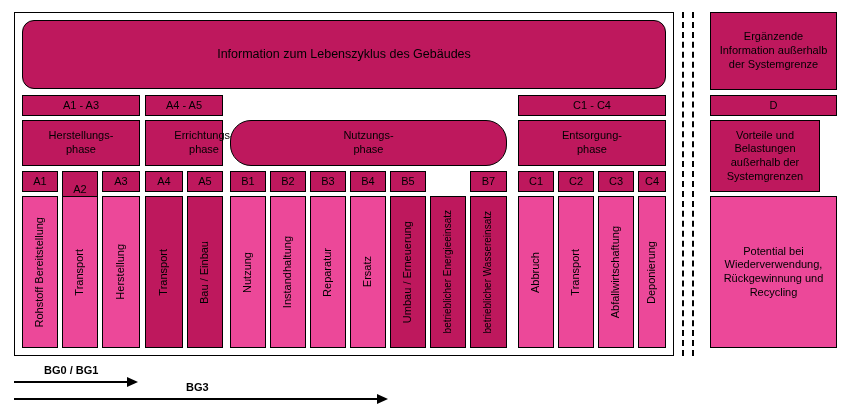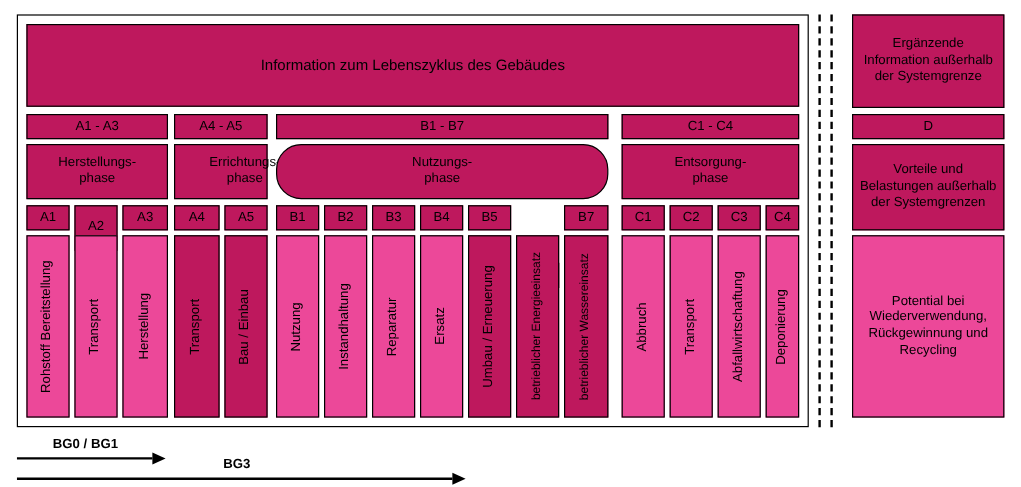--- a/index.html
+++ b/index.html
@@ -39,20 +39,21 @@
   .peach {
     background: #ec4899;
   }
   .vertical {
     writing-mode: vertical-rl;
     transform: rotate(180deg);
     white-space: nowrap;
   }
   .title-box {
     font-size: 12.5px;
+    border-radius: 12px;
   }
   .stage-label {
     font-size: 11px;
   }
   .code-box {
     font-size: 11px;
   }
   .dash-line {
     position: absolute;
     border-left: 2px dashed #000000;
@@ -107,21 +108,20 @@
   <div class="box code-box" style="left:145px; top:171px; width:38px; height:21px;">A4</div>
   <div class="box code-box" style="left:187px; top:171px; width:36px; height:21px;">A5</div>
 
   <div class="box" style="left:145px; top:196px; width:38px; height:152px;">
     <span class="vertical">Transport</span>
   </div>
   <div class="box" style="left:187px; top:196px; width:36px; height:152px;">
     <span class="vertical">Bau / Einbau</span>
   </div>
 
-  <div class="box code-box" style="left:230px; top:95px; width:277px; height:21px;">B1 - B7</div>
   <div class="box stage-label" style="left:230px; top:120px; width:277px; height:46px;border-radius:21px;">
     <span style="white-space:pre-line;">Nutzungs-
 phase</span>
   </div>
 
   <div class="box code-box" style="left:230px; top:171px; width:36px; height:21px;">B1</div>
   <div class="box code-box" style="left:270px; top:171px; width:36px; height:21px;">B2</div>
   <div class="box code-box" style="left:310px; top:171px; width:36px; height:21px;">B3</div>
   <div class="box code-box" style="left:350px; top:171px; width:36px; height:21px;">B4</div>
   <div class="box code-box" style="left:390px; top:171px; width:36px; height:21px;">B5</div>
@@ -172,21 +172,21 @@
   </div>
   <div class="box peach" style="left:638px; top:196px; width:28px; height:152px;">
     <span class="vertical">Deponierung</span>
   </div>
 
   <div class="dash-line" style="left:682px; top:12px; height:344px;"></div>
   <div class="dash-line" style="left:692px; top:12px; height:344px;"></div>
 
   <div class="box" style="left:710px; top:12px; width:127px; height:78px; font-size:11px; padding:2px 4px;">Ergänzende Information außerhalb der Systemgrenze</div>
   <div class="box code-box" style="left:710px; top:95px; width:127px; height:21px;">D</div>
-  <div class="box" style="left:710px; top:120px; width:127px; height:72px; font-size:11px; padding:2px 4px;">Vorteile und Belastungen außerhalb der Systemgrenzen</div>
+  <div class="box" style="left:710px; top:120px; width:110px; height:72px; font-size:11px; padding:2px 4px;">Vorteile und Belastungen außerhalb der Systemgrenzen</div>
   <div class="box peach" style="left:710px; top:196px; width:127px; height:152px; font-size:11px; padding:2px 6px;">Potential bei Wiederverwendung, Rückgewinnung und Recycling</div>
 
   <div class="arrow-label" style="left:44px; top:364px;">BG0 / BG1</div>
   <div class="arrow-wrap" style="left:14px; top:376px;">
     <svg class="arrow" width="125" height="12" viewBox="0 0 125 12" aria-hidden="true">
       <line x1="0" y1="6" x2="113" y2="6" stroke="#000000" stroke-width="2"></line>
       <polygon points="113,1 124,6 113,11" fill="#000000"></polygon>
     </svg>
   </div>
 

